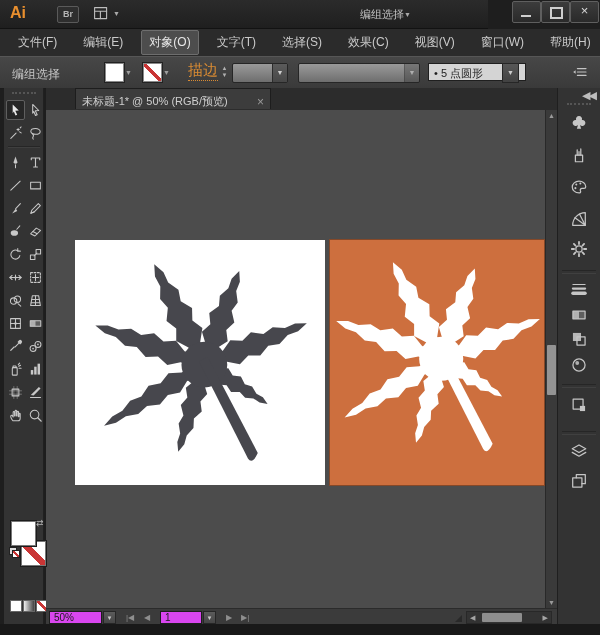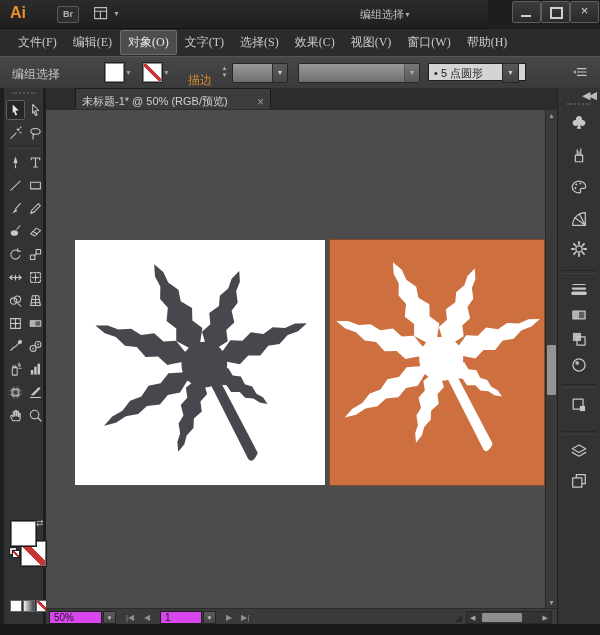--- a/index.html
+++ b/index.html
@@ -16,31 +16,31 @@
   #arrange-caret{left:113px;top:10px;font-size:7px;color:#a9a9a9;}
   #workspace{left:360px;top:7px;font-size:11px;color:#c2c2c2;}
   #workspace-caret{left:404px;top:11px;font-size:7px;color:#a9a9a9;}
   .winbtn{top:1px;width:27px;height:20px;border:1px solid #5f5f5f;background:linear-gradient(#3c3c3c,#2a2a2a);
           border-radius:2px;text-align:center;}
   .winbtn .bar{position:absolute;left:8px;top:13px;width:10px;height:2px;background:#cfcfcf;}
   .winbtn .box{position:absolute;left:8px;top:5px;width:9px;height:8px;border:2px solid #cfcfcf;}
   .winbtn .x{font-size:13px;line-height:18px;color:#d8d8d8;}
   
   #menubar{left:0;top:29px;width:600px;height:27px;background:#2b2b2b;display:flex;align-items:center;
-           padding-left:10px;box-sizing:border-box;font-family:Liberation Serif, serif;}
+           padding-left:10px;box-sizing:border-box;gap:10px;}
   .menu-item{font-size:12px;color:#cacaca;padding:3px 7px;border:1px solid transparent;border-radius:2px;white-space:nowrap;}
   .menu-item.active{background:#4d4d4d;border-color:#6e6e6e;color:#e8e8e8;}
   
   #controlbar{left:0;top:56px;width:600px;height:31px;background:linear-gradient(#474747,#3a3a3a);
               border-top:1px solid #565656;border-bottom:1px solid #1c1c1c;}
   #sel-status{left:12px;top:9px;font-size:12px;color:#c6c6c6;}
   .swatch{top:6px;width:17px;height:17px;background:#fff;border:1px solid #8a8a8a;box-shadow:0 0 0 1px #222;}
   .slash{background:linear-gradient(45deg,transparent 43%,#c93535 43%,#c93535 57%,transparent 57%),#fff;}
   .mini-caret{font-size:7px;color:#9f9f9f;}
-  #stroke-link{left:188px;top:15px;font-size:12px;color:#d98b33;border-bottom:1px dotted #d98b33;}
+  #stroke-link{left:188px;top:4px;font-size:15px;color:#d98b33;border-bottom:1px dotted #d98b33;}
   .stepper{width:9px;font-size:6px;line-height:7px;color:#b0b0b0;text-align:center;}
   .combo-dark{top:6px;height:18px;background:linear-gradient(#9a9a9a,#6e6e6e);border:1px solid #262626;border-radius:2px;}
   .combo-dark .dd{position:absolute;right:0;top:0;width:14px;height:100%;background:linear-gradient(#5b5b5b,#474747);
                   border-left:1px solid #2c2c2c;color:#cfcfcf;font-size:7px;text-align:center;line-height:18px;}
   .combo-light{top:6px;height:18px;background:#d4d4d4;border:1px solid #1f1f1f;color:#1d1d1d;font-size:11px;
                line-height:18px;padding-left:5px;box-sizing:border-box;}
   .dd-btn{top:6px;width:15px;height:18px;background:linear-gradient(#575757,#424242);border:1px solid #262626;
           color:#cdcdcd;font-size:7px;text-align:center;line-height:18px;}
   #panel-menu{left:572px;top:7px;width:17px;height:17px;color:#c4c4c4;}
   

